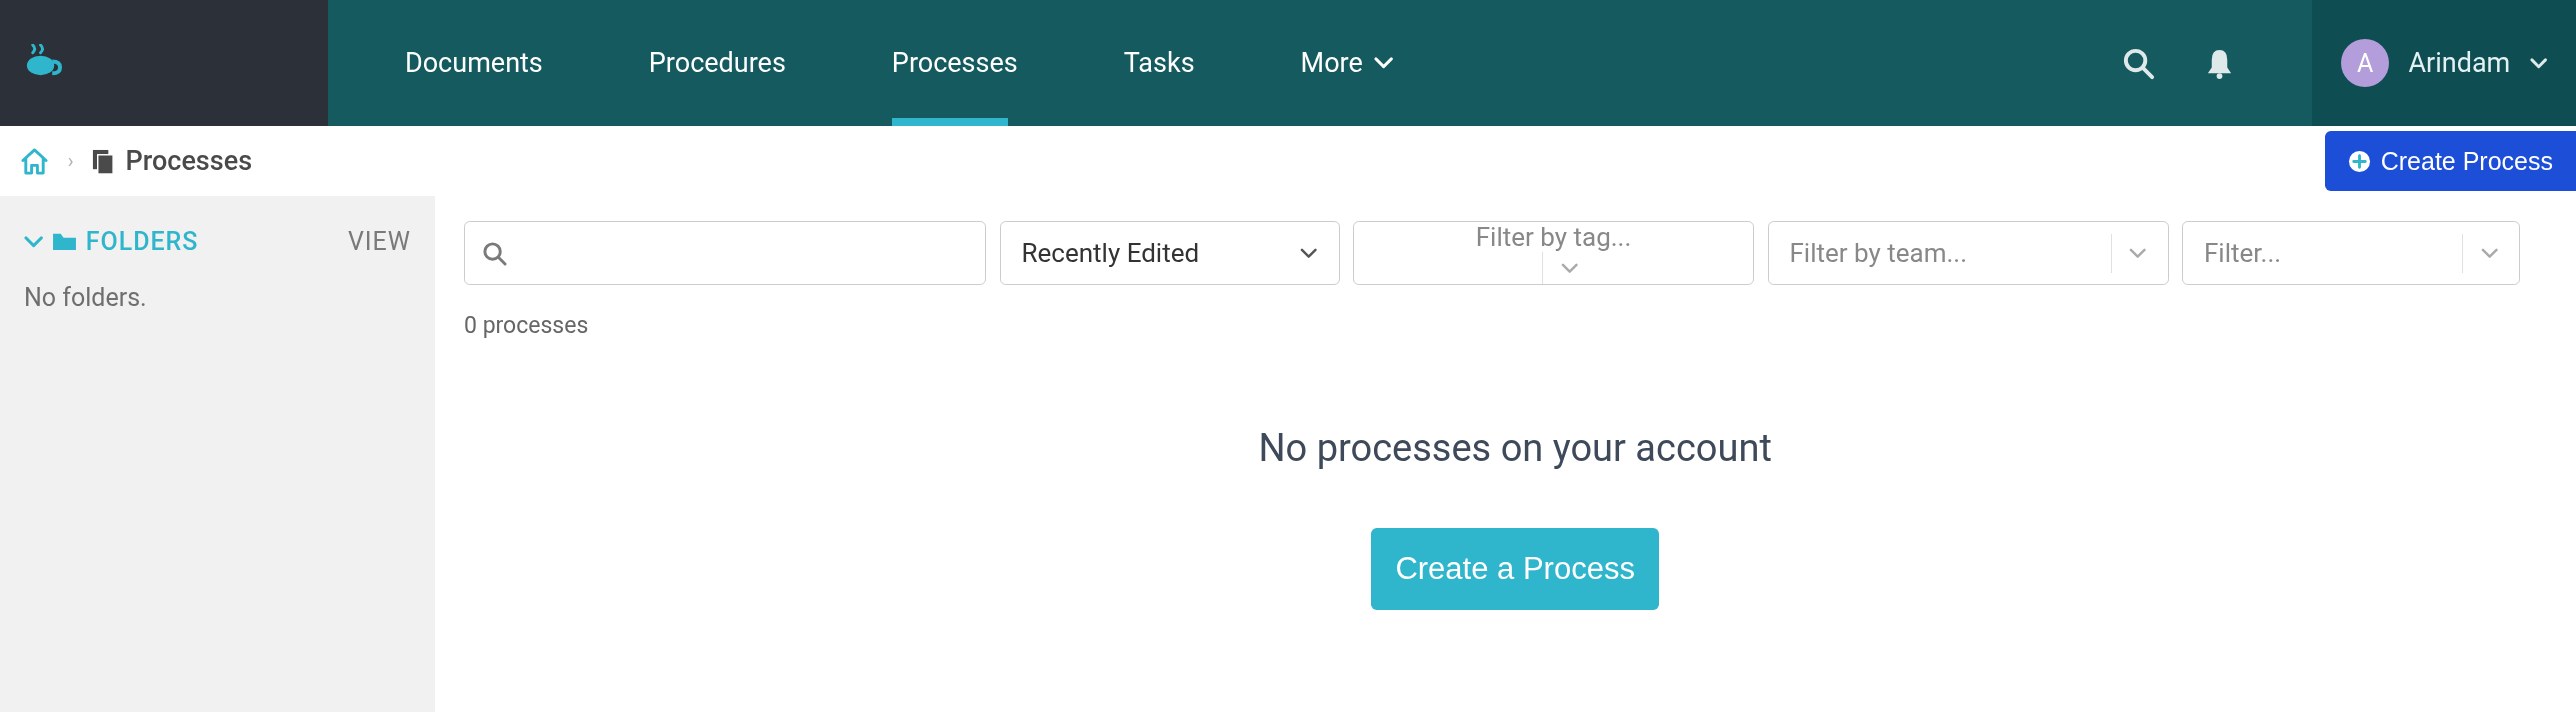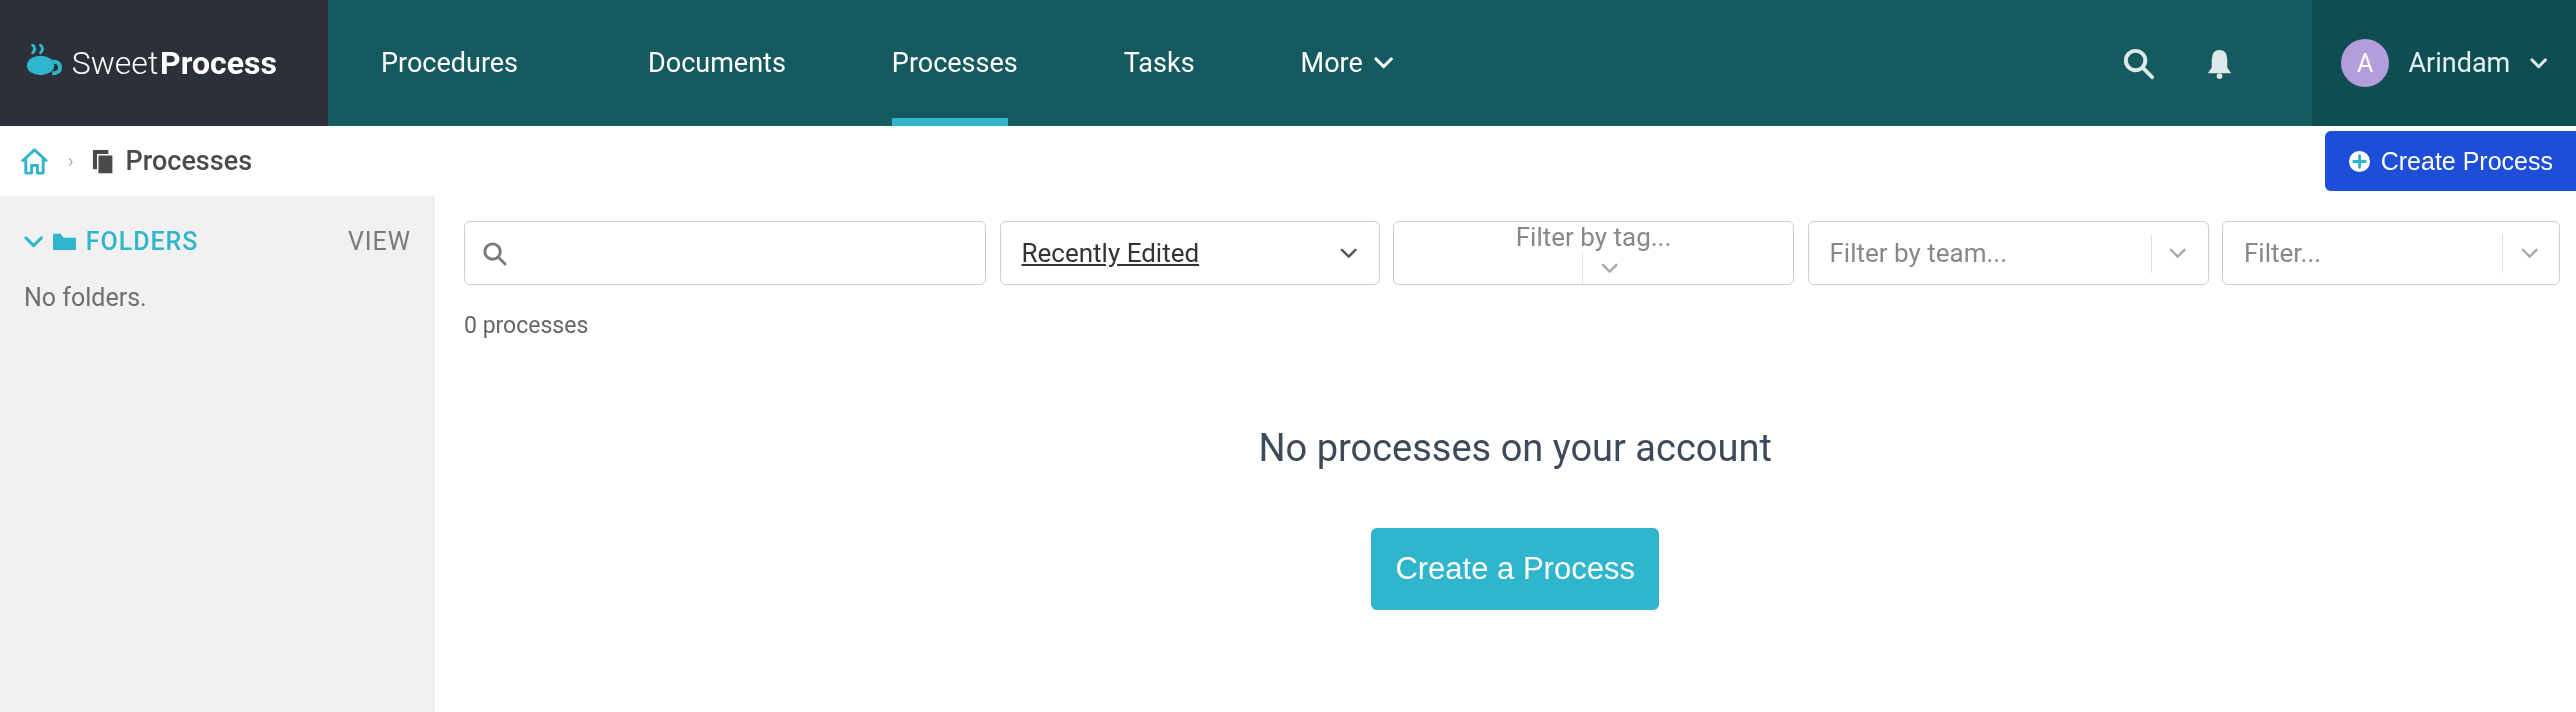--- a/index.html
+++ b/index.html
@@ -257,21 +257,21 @@
       border: 1px solid #ccc;
       border-radius: 5.8px;
       height: 64px;
       padding: 0 21px;
       background: #fff;
       font-size: 26px;
       color: #333;
       cursor: pointer;
     }
 
-    .filter-select.sort { width: 380px; text-decoration: underline; }
+    .filter-select.sort { width: 340px; }
     .filter-select.tag { width: 401px; color: #888; flex-direction: column; }
     .filter-select.team { width: 401px; color: #888; }
     .filter-select.generic { width: 338px; color: #888; }
 
     .filter-select .sep-chevron {
       display: flex;
       align-items: center;
       border-left: 1px solid #e0e0e0;
       padding-left: 17.4px;
       margin-left: 13.5px;
@@ -313,32 +313,28 @@
 
 <div class="topnav">
   <div class="logo-section">
     <span class="logo-icon">
       <svg width="39" height="39" viewBox="0 0 40 40">
         <ellipse cx="18" cy="22" rx="14" ry="10" fill="#2fb5cc"></ellipse>
         <path d="M30 18 Q38 18 38 24 Q38 30 30 30" stroke="#2fb5cc" stroke-width="4" fill="none"></path>
         <path d="M10 9 Q14 5 10 1 M18 9 Q22 5 18 1" stroke="#2fb5cc" stroke-width="3" fill="none" stroke-linecap="round"></path>
       </svg>
     </span>
-    <span class="logo-text">
-      <span class="sweet">Sweet</span>
-      <span class="process">Process</span>
-    </span>
   </div>
 
   <div class="nav-tabs">
+    <div class="nav-tab first">
+      <span>Documents</span>
+    </div>
     <div class="nav-tab">
       <span>Procedures</span>
-    </div>
-    <div class="nav-tab first">
-      <span>Documents</span>
     </div>
     <div class="nav-tab active">
       <span>Processes</span>
     </div>
     <div class="nav-tab">
       <span>Tasks</span>
     </div>
     <div class="nav-tab">
       <span>More</span>
       <span class="chevron">

